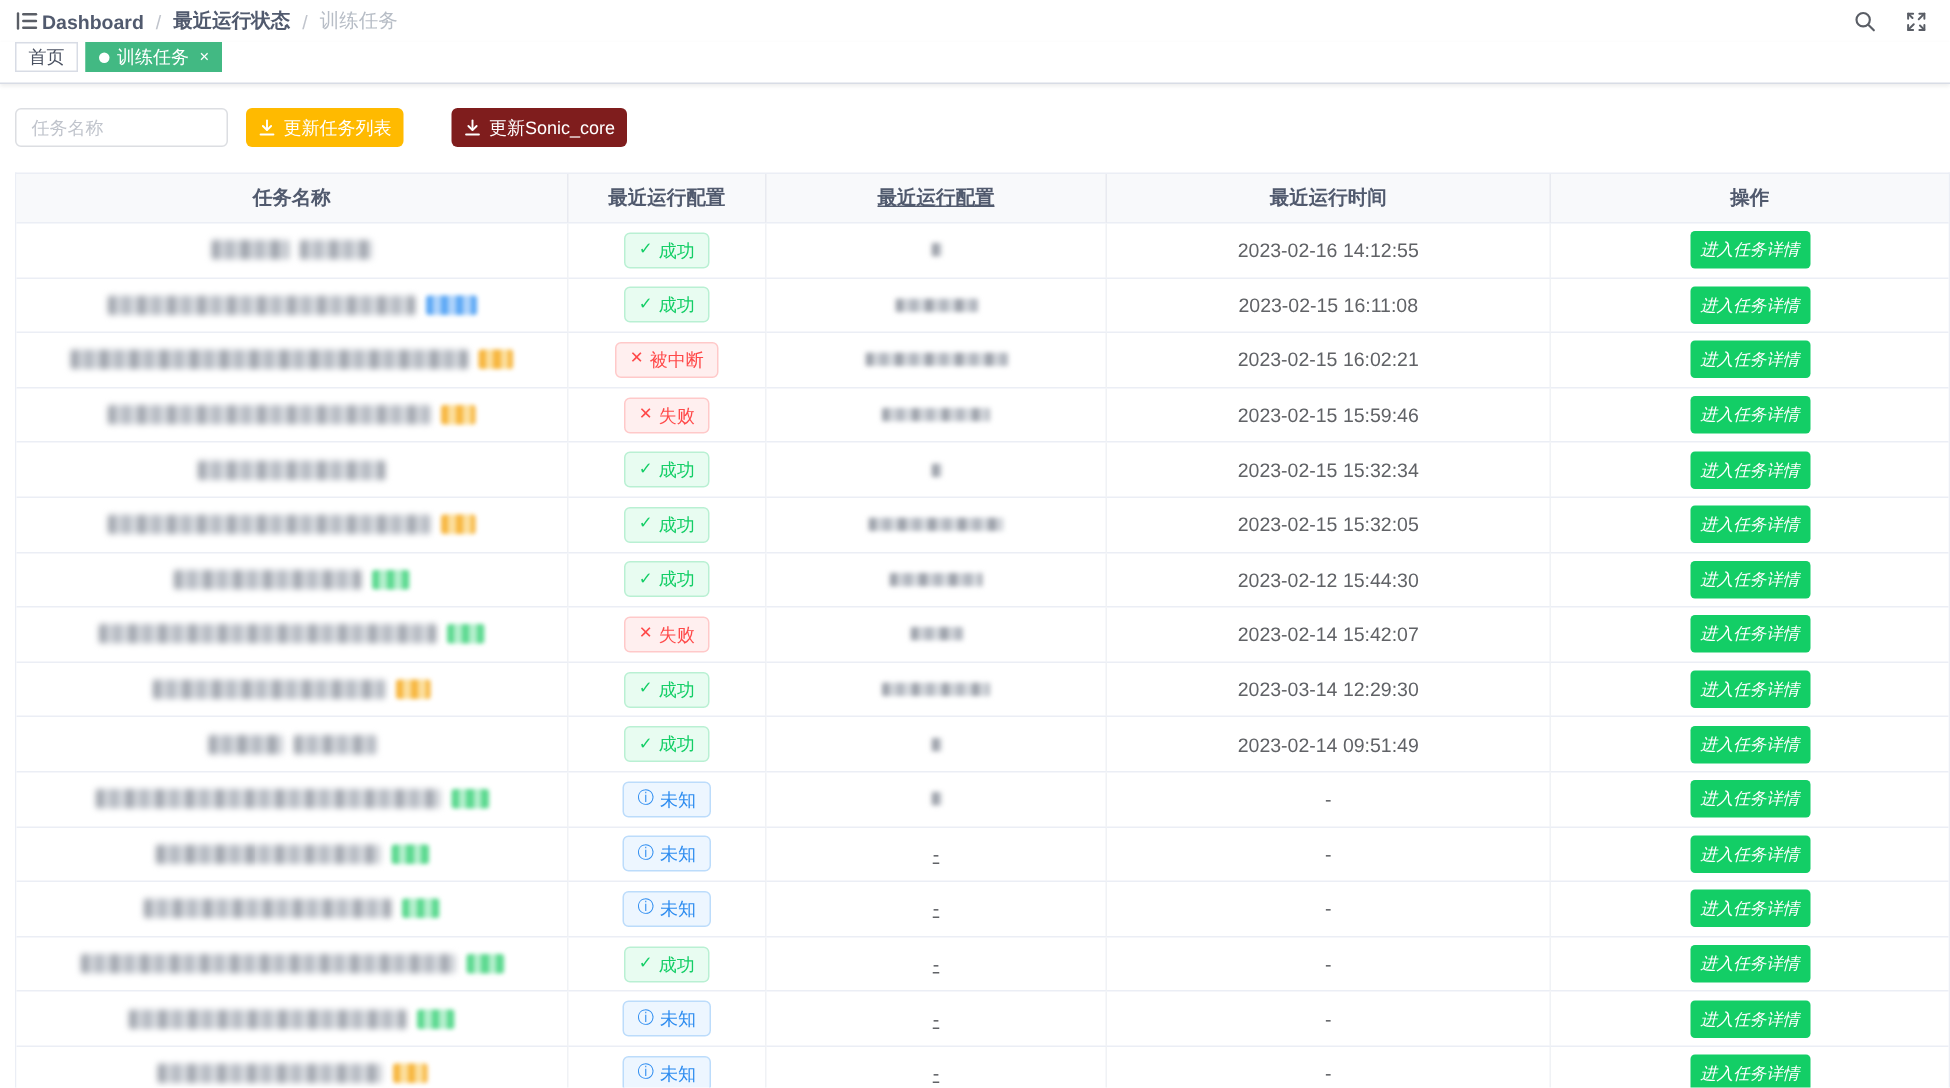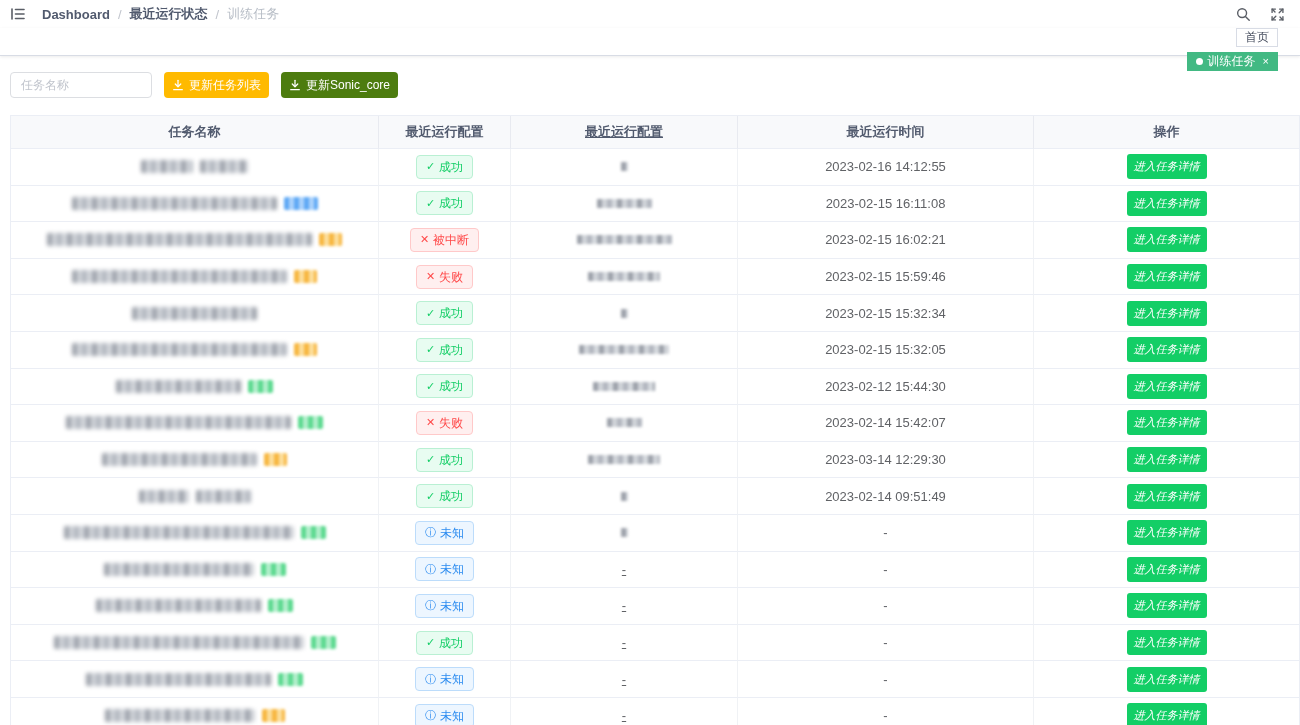--- a/index.html
+++ b/index.html
@@ -2,46 +2,46 @@
 <html><head>
 <meta charset="utf-8">
 <style>
   * { box-sizing: border-box; margin: 0; padding: 0; }
   html,body { width:1300px; height:725px; overflow:hidden; background:#fff;
     font-family:"Liberation Sans", sans-serif; }
 
   
   .navbar { height:28px; display:flex; align-items:center; padding:0 14px 0 8px; background:#fff; }
   .hamburger { width:20px; height:20px; display:flex; align-items:center; justify-content:center; cursor:pointer; }
-  .breadcrumb { margin-left:14px; font-size:13px; display:flex; align-items:center; gap:8px; }
+  .breadcrumb { font-size:13px; display:flex; align-items:center; gap:8px; }
   .crumb { color:#515a6e; font-weight:700; }
   .crumb.link { cursor:pointer; }
   .crumb.current { color:#b7bdc6; font-weight:400; }
   .crumb-sep { color:#c0c4cc; font-weight:400; }
   .nav-right { margin-left:auto; display:flex; align-items:center; gap:16px; }
   .nav-icon { width:18px; height:18px; display:flex; align-items:center; justify-content:center; cursor:pointer; }
 
   
-  .tags-bar { height:28px; display:flex; align-items:flex-end; gap:5px; padding:0 22px;
-    border-bottom:1px solid #d8dce5; box-shadow:0 1px 3px rgba(0,0,0,.08); background:#fff;flex-direction:column; }
+  .tags-bar { height:28px; display:flex; align-items:flex-start; gap:5px; padding:0 10px;
+    border-bottom:1px solid #d8dce5; box-shadow:0 1px 3px rgba(0,0,0,.08); background:#fff; }
   .tag-item { height:20px; display:inline-flex; align-items:center; padding:0 8px; font-size:12px;
     border:1px solid #d8dce5; background:#fff; color:#495060; cursor:pointer; }
   .tag-item.active { background:#42b983; color:#fff; border-color:#42b983; }
   .tag-dot { width:7px; height:7px; border-radius:50%; background:#fff; margin-right:5px; }
   .tag-close { margin-left:7px; font-size:11px; line-height:1; }
 
   
   .toolbar { display:flex; align-items:center; margin:16px 0 0 10px; gap:12px; }
   .search-input { width:142px; height:26px; border:1px solid #dcdee2; border-radius:4px;
     padding:0 10px; font-size:12px; color:#515a6e; outline:none; font-family:"Liberation Sans",sans-serif; }
   .search-input::placeholder { color:#c0c4cc; }
   .btn { height:26px; display:inline-flex; align-items:center; gap:5px; padding:0 8px; border:none;
     border-radius:4px; color:#fff; font-size:12px; cursor:pointer; font-family:"Liberation Sans",sans-serif; }
   .btn-warning { background:#ffba00; }
-  .btn-gray { background:#4d7c0f; }
+  .btn-gray { background:#7f1d1d;margin-left:20px; }
 
   
   .table { margin:17px 0 0 10px; width:1290px; border:1px solid #ebeef5; border-bottom:none; font-size:13px; }
   .thead { display:flex; background:#f8f9fb; height:33px; }
   .th { display:flex; align-items:center; justify-content:center; font-weight:700; color:#515a6e;
     border-right:1px solid #e8eaf0; border-bottom:1px solid #ebeef5; }
   .tr { display:flex; height:36.6px; background:#fff; }
   .td { display:flex; align-items:center; justify-content:center; color:#606266;
     border-right:1px solid #f0f2f5; border-bottom:1px solid #ebeef5; }
   .col-name   { width:368px; gap:7px; }

